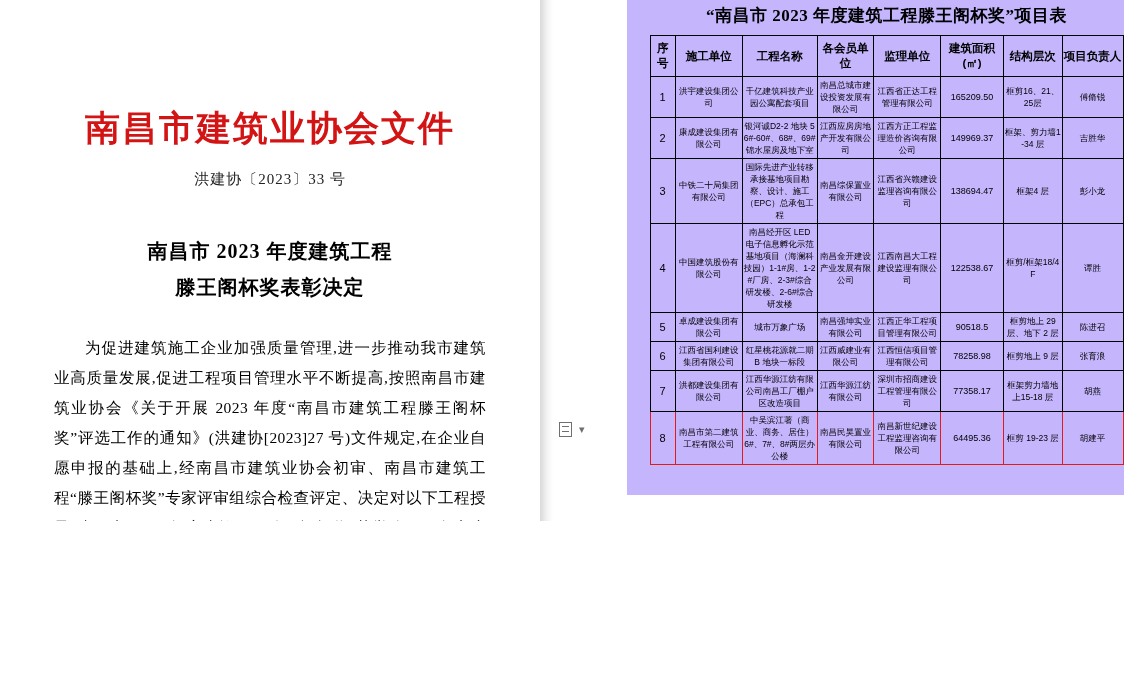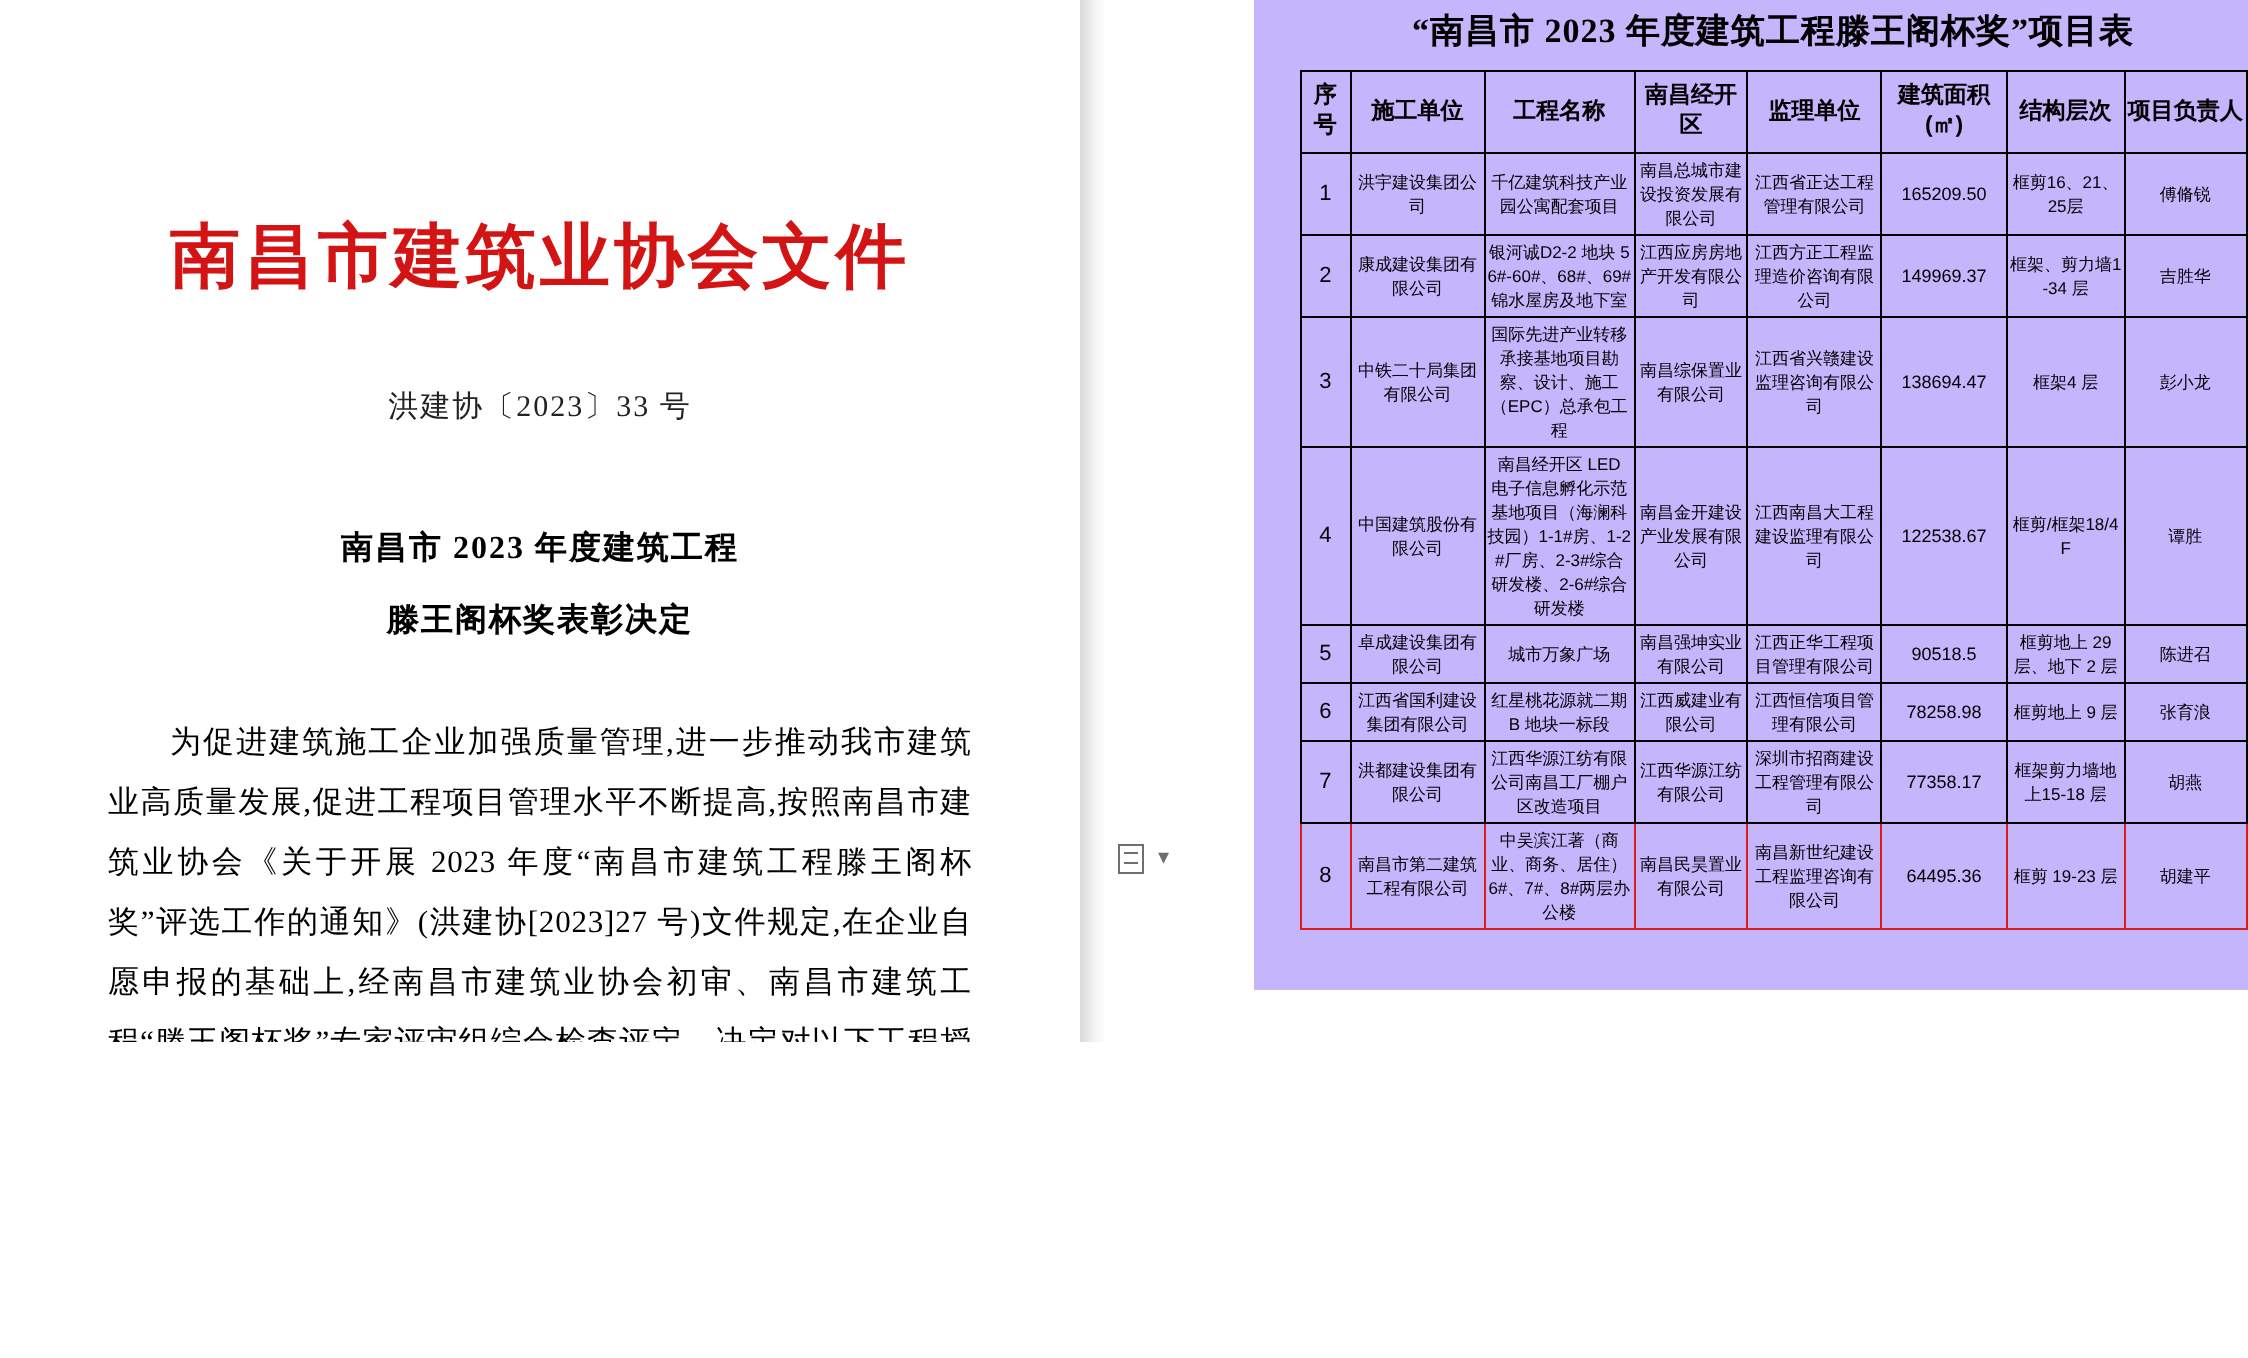--- a/index.html
+++ b/index.html
@@ -47,30 +47,30 @@
   .doc-title {
     margin-top: 105px;
     text-align: center;
     color: #d31414;
     font-size: 35px;
     font-weight: bold;
     letter-spacing: 2px;
     font-family: "Liberation Serif", "DejaVu Serif", serif;
   }
   .doc-number {
-    margin-top: 42px;
+    margin-top: 18px;
     text-align: center;
     color: #222;
     font-size: 15px;
     letter-spacing: 1px;
   }
   .doc-heading {
     margin-top: 44px;
     text-align: center;
-    font-size: 16px;
+    font-size: 20px;
     font-weight: bold;
     line-height: 36px;
     color: #000;
     letter-spacing: 1px;
   }
   .doc-salutation {
     margin-top: 38px;
     font-size: 16px;
     font-weight: bold;
     color: #000;
@@ -233,21 +233,21 @@
         <col class="c-super">
           <col class="c-area">
           <col class="c-struct">
           <col class="c-person">
       </colgroup>
       <thead>
         <tr>
           <th>序号</th>
           <th>施工单位</th>
           <th>工程名称</th>
-          <th>南昌经开区</th>
+          <th>各会员单位</th>
           <th>监理单位</th>
           <th>建筑面积(㎡)</th>
           <th>结构层次</th>
           <th>项目负责人</th>
         </tr>
       </thead>
       <tbody>
         <tr>
           <td class="num">1</td>
           <td>洪宇建设集团公司</td>

